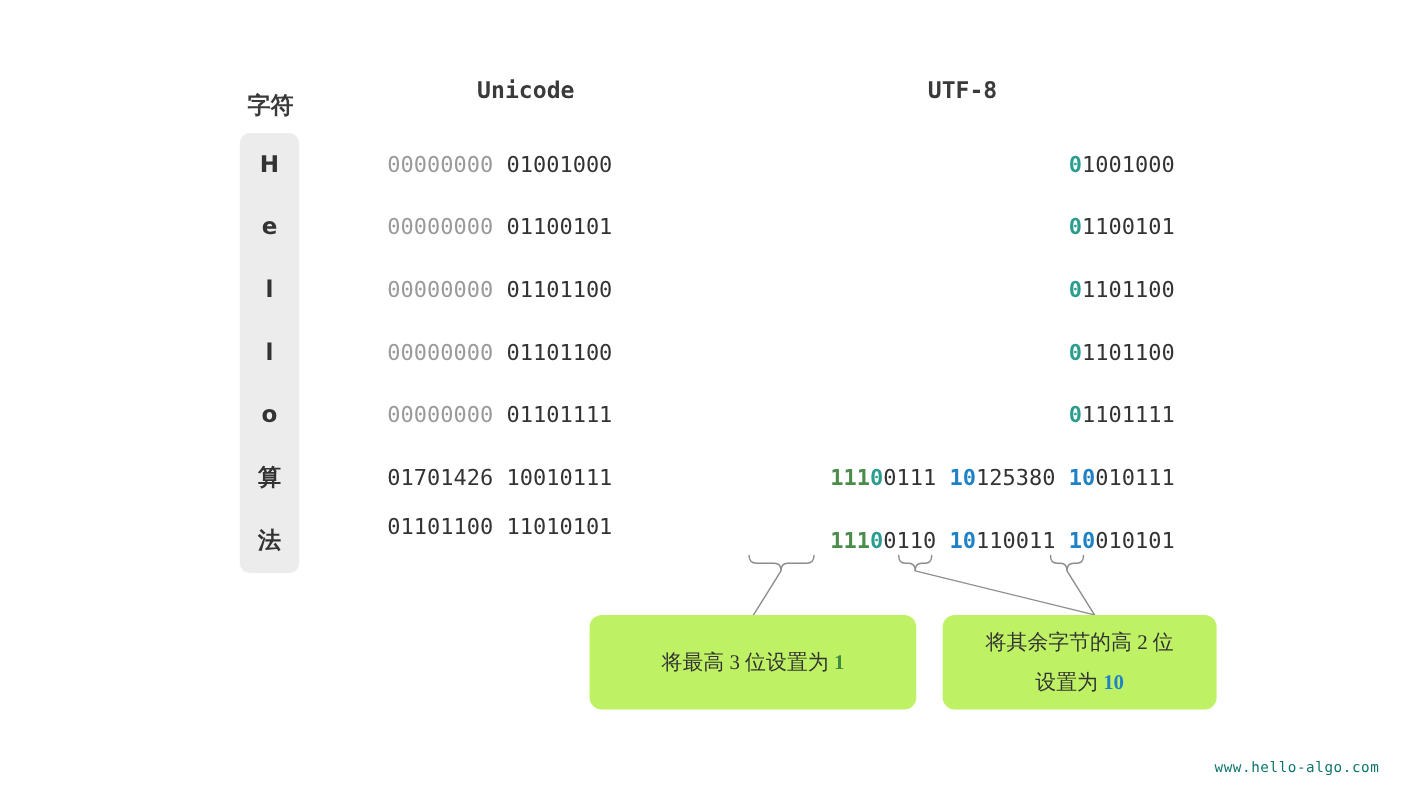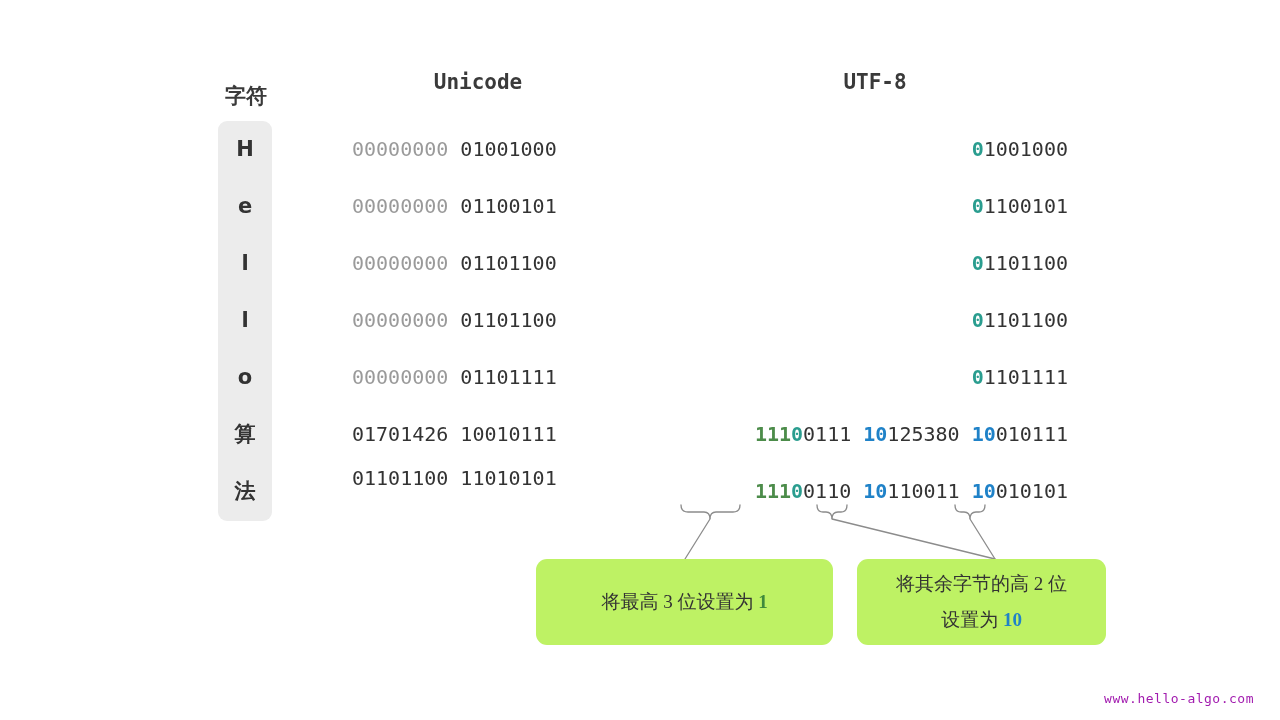--- a/index.html
+++ b/index.html
@@ -106,21 +106,21 @@
   .hl-green { color: #3f8a3c; font-weight: bold; }
   .hl-blue  { color: #1f82c8; font-weight: bold; }
 
   
   .watermark {
     position: absolute;
     right: 26px;
     bottom: 14px;
     font-family: "DejaVu Sans Mono", "Liberation Mono", monospace;
     font-size: 13px;
-    color: #a21caf;
+    color: #0f766e;
     letter-spacing: 0.5px;
   }
 </style>
 </head>
 <body>
 
 <div class="stage">
 
   <div class="col-header hdr-char">字符</div>
   <div class="col-header hdr-uni">Unicode</div>

